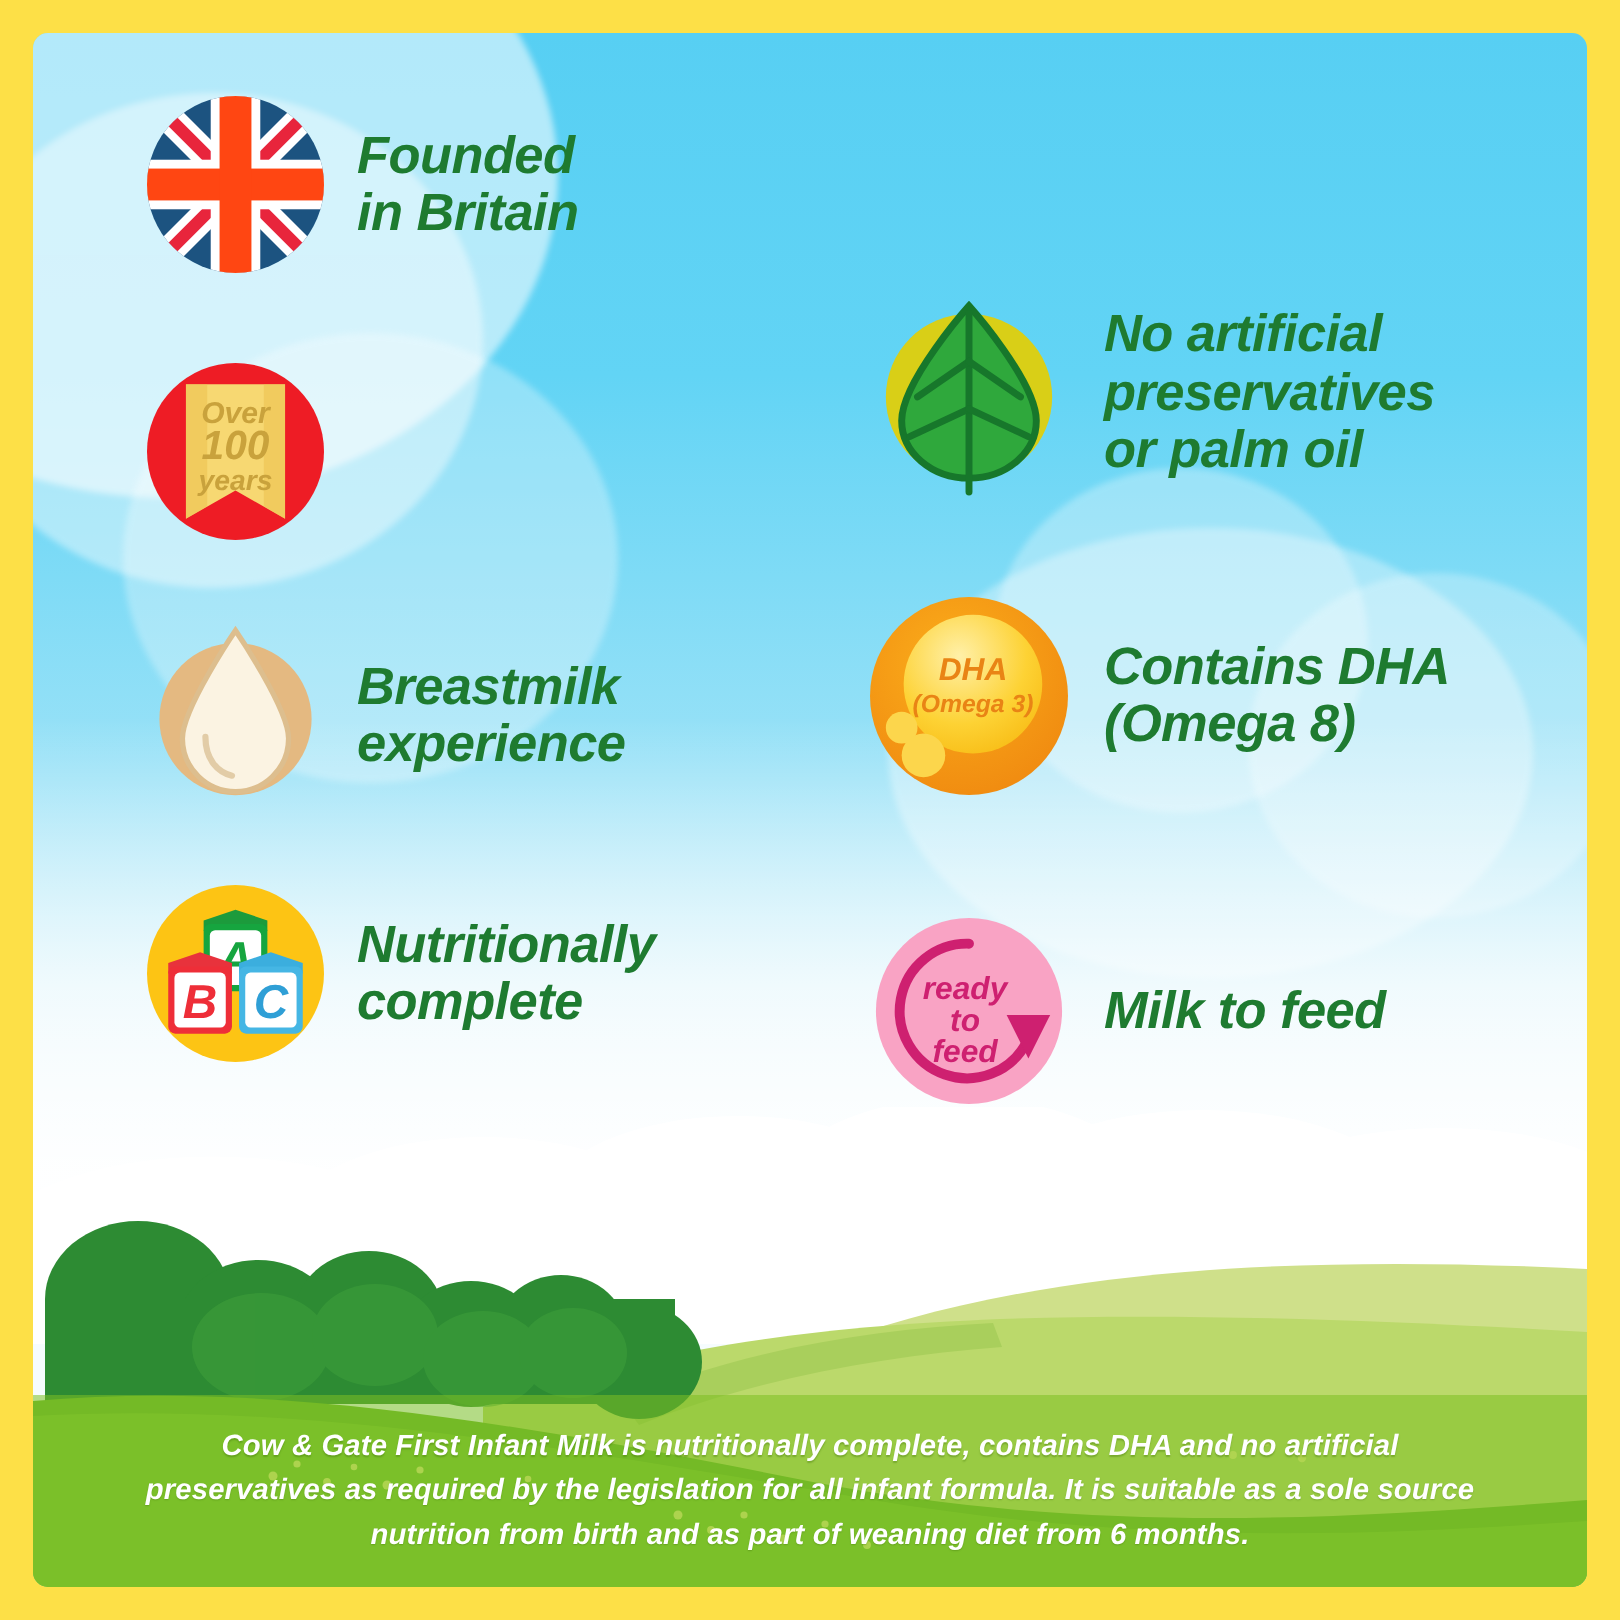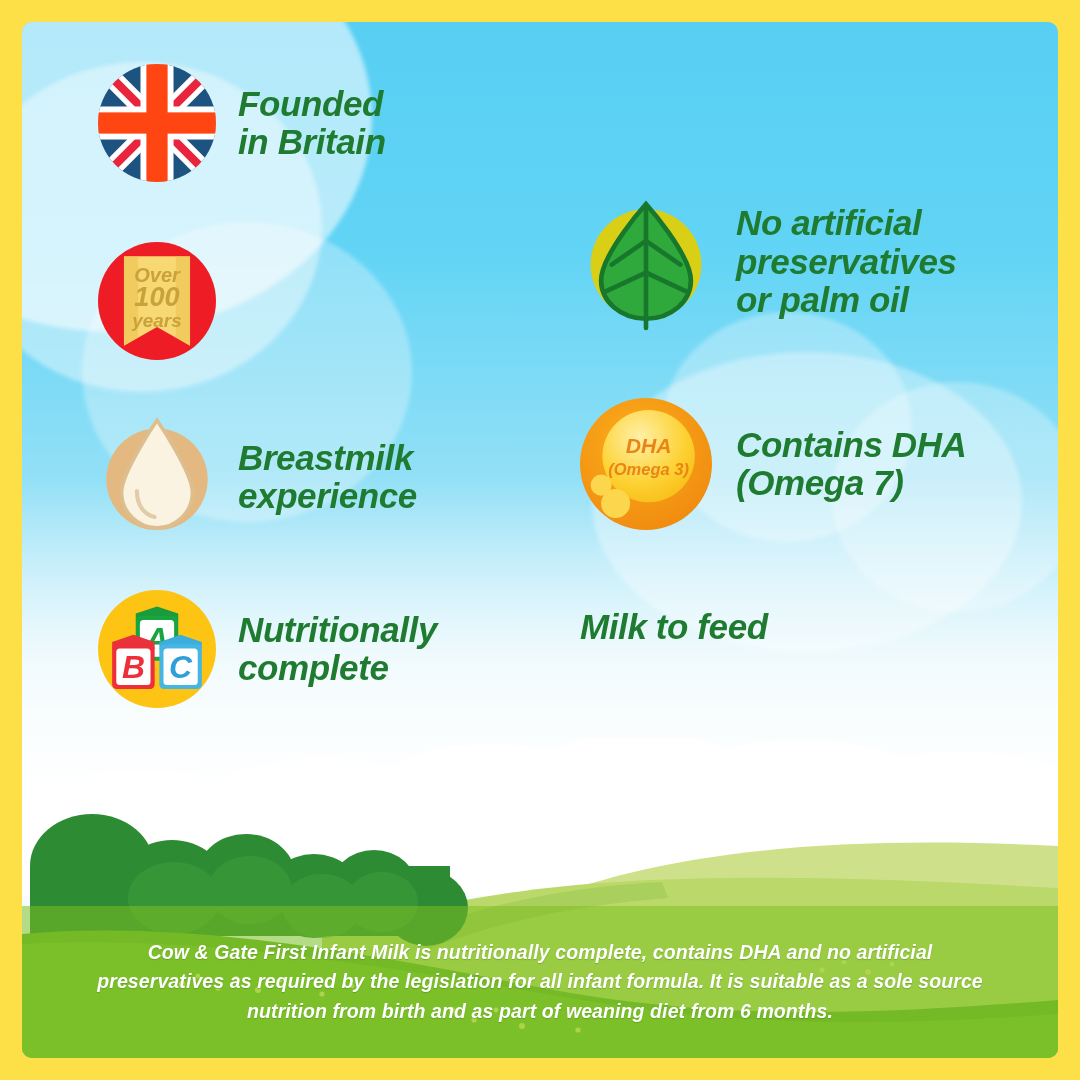--- a/index.html
+++ b/index.html
@@ -53,21 +53,21 @@
   }
 
   
   .landscape { position: absolute; left:0; right:0; bottom:0; height: 320px; }
   .landscape svg { display:block; width:100%; height:100%; }
 
   
   .footer-band {
     position: absolute;
     left: 0; right: 0; bottom: 0;
-    height: 152px;
+    height: 128px;
     background: rgba(126,191,35,.55);
     display: flex;
     align-items: center;
     justify-content: center;
     padding: 0 60px;
   }
   .footer-text {
     color: #ffffff;
     font-size: 19.5px;
     line-height: 1.5;
@@ -324,24 +324,34 @@
               </defs>
               <circle cx="50" cy="50" r="50" fill="url(#dhaOuter)"></circle>
               <circle cx="52" cy="44" r="35" fill="url(#dhaInner)"></circle>
               <circle cx="16" cy="66" r="8" fill="#FCD64C"></circle>
               <circle cx="27" cy="80" r="11" fill="#FCD64C"></circle>
               <text x="52" y="42" text-anchor="middle" font-family="Liberation Sans, sans-serif" font-size="16" font-weight="700" fill="#E98415">DHA</text>
               <text x="52" y="58" text-anchor="middle" font-family="Liberation Sans, sans-serif" font-size="12.5" font-weight="700" fill="#E98415">(Omega 3)</text>
             </svg>
           </div>
           <div class="feature-label">Contains DHA
-(Omega 7)</div>
+(Omega 8)</div>
         </div>
 
         <div class="feature f-ready">
+          <div class="icon-wrap">
+            <svg viewBox="0 0 100 100">
+              <circle cx="50" cy="50" r="47" fill="#F9A3C4"></circle>
+              <path d="M50,16 A34,34 0 1,0 79,66" fill="none" stroke="#CE2070" stroke-width="5" stroke-linecap="round"></path>
+              <polygon points="69,52 91,52 80,74" fill="#CE2070"></polygon>
+              <text x="48" y="44" text-anchor="middle" font-family="Liberation Sans, sans-serif" font-size="16" font-weight="700" fill="#CE2070">ready</text>
+              <text x="48" y="60" text-anchor="middle" font-family="Liberation Sans, sans-serif" font-size="16" font-weight="700" fill="#CE2070">to</text>
+              <text x="48" y="76" text-anchor="middle" font-family="Liberation Sans, sans-serif" font-size="16" font-weight="700" fill="#CE2070">feed</text>
+            </svg>
+          </div>
           <div class="feature-label">Milk to feed</div>
         </div>
       </div>
     </div>
 
     <div class="footer-band">
       <div class="footer-text">Cow &amp; Gate First Infant Milk is nutritionally complete, contains DHA and no artificial preservatives as required by the legislation for all infant formula. It is suitable as a sole source nutrition from birth and as part of weaning diet from 6 months.</div>
     </div>
 
   </div>

